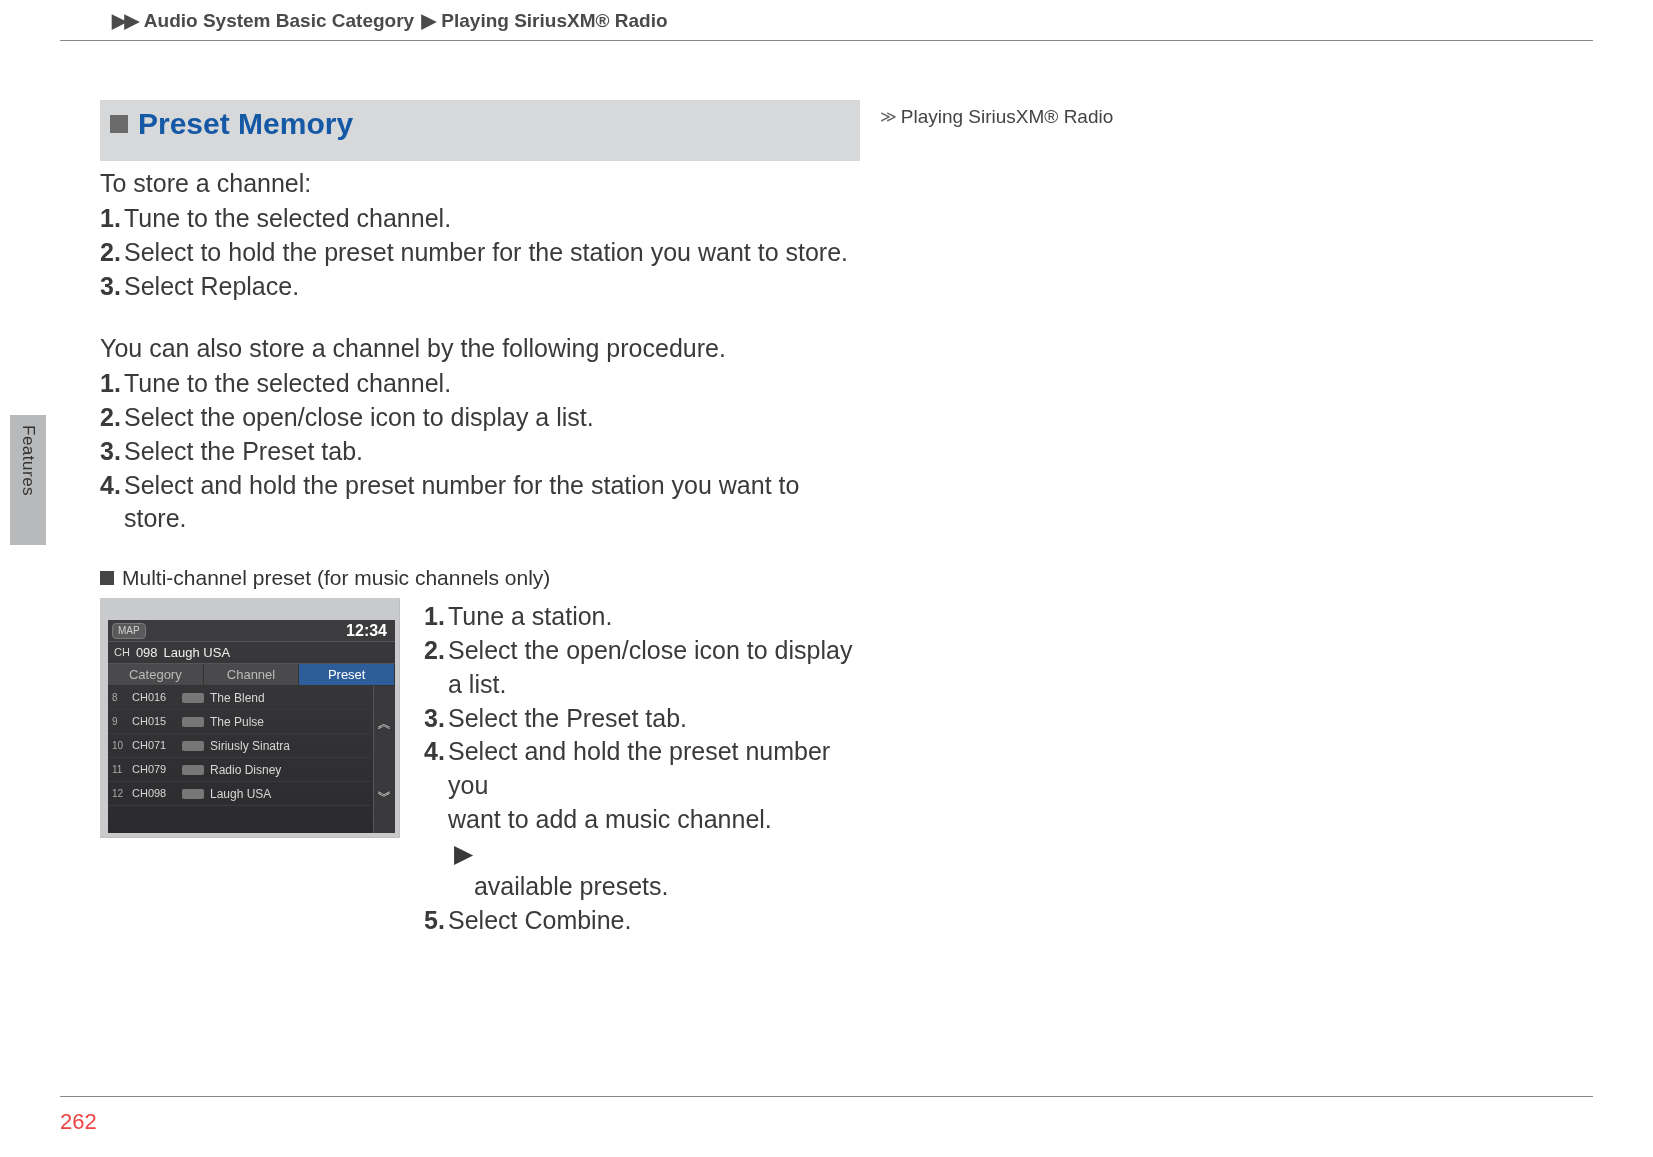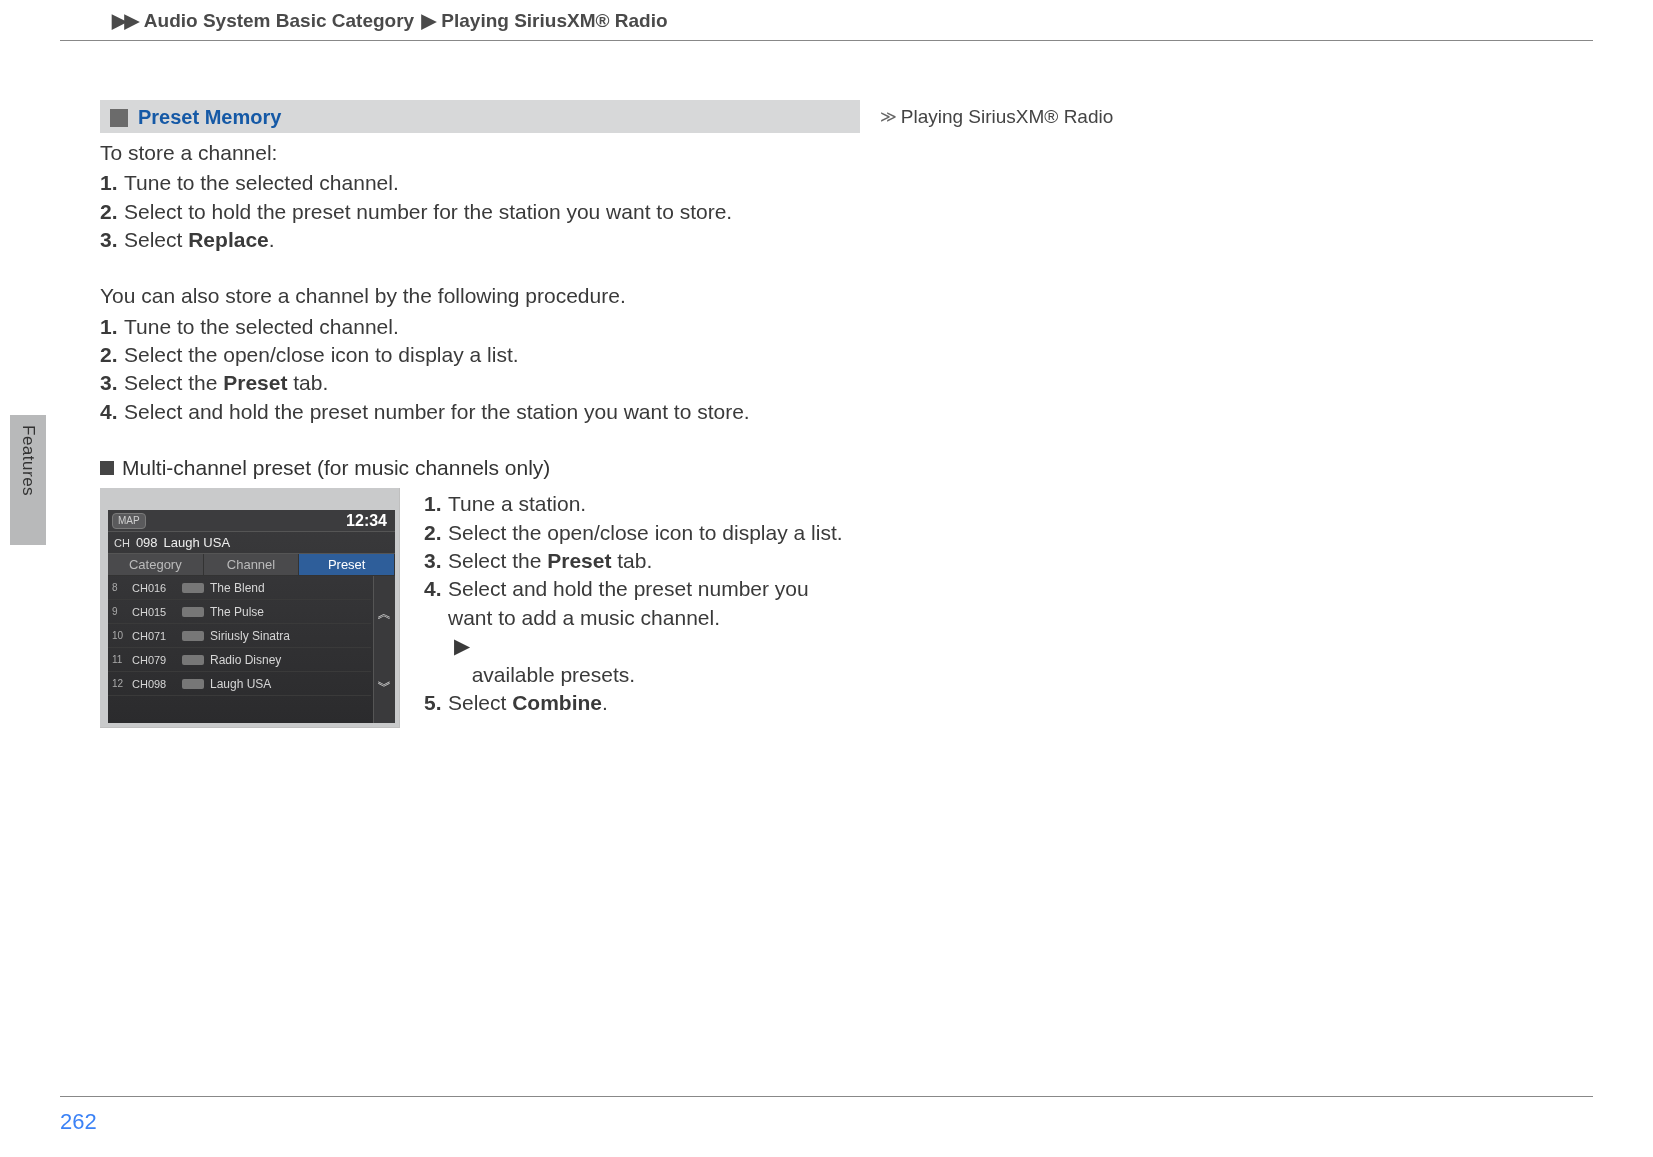--- a/index.html
+++ b/index.html
@@ -30,41 +30,41 @@
     border-top: 1px solid #888;
   }
   .main {
     position: absolute;
     top: 100px;
     left: 100px;
     width: 760px;
   }
   .section-heading {
     background: #d7d8d9;
-    padding: 4px 6px 2px 10px;
-    font-size: 20px;
+    padding: 4px 6px 16px 10px;
+    font-size: 30px;
     font-weight: 700;
     color: #1559a6;
     display: flex;
     align-items: center;
     margin-bottom: 6px;
   }
   .section-heading .sq {
     width: 18px; height: 18px;
     background: #6b6b6b;
     margin-right: 10px;
     display: inline-block;
   }
-  .body-text { color: #3a3a3a; font-size: 21px; }
+  .body-text { color: #3a3a3a; font-size: 25px; }
   .body-text p { margin: 2px 0; }
   .indent-list { margin-top: 2px; }
   .indent-list .row { display: flex; }
   .indent-list .num { font-weight: 700; min-width: 24px; }
   .indent-list .txt { flex: 1; }
-  .bold { font-weight: 700; }
+  .bold { font-weight: 400; }
   .sub-heading {
     margin-top: 28px;
     font-size: 21px;
     font-weight: 400;
     color: #333;
     display: flex;
     align-items: center;
   }
   .sub-heading .sq2 {
     width: 14px; height: 14px; background: #454545; margin-right: 8px;
@@ -213,21 +213,21 @@
     color: #666;
   }
   .side-body {
     padding-left: 18px;
   }
   .page-num {
     position: absolute;
     bottom: 20px;
     left: 60px;
     font-size: 22px;
-    color: #3b82f6;
+    color: #ef4444;
   }
   .features-tab {
     position: absolute;
     left: 10px;
     top: 415px;
     width: 36px;
     height: 130px;
     background: #b8b9ba;
     display: flex;
     align-items: flex-start;

